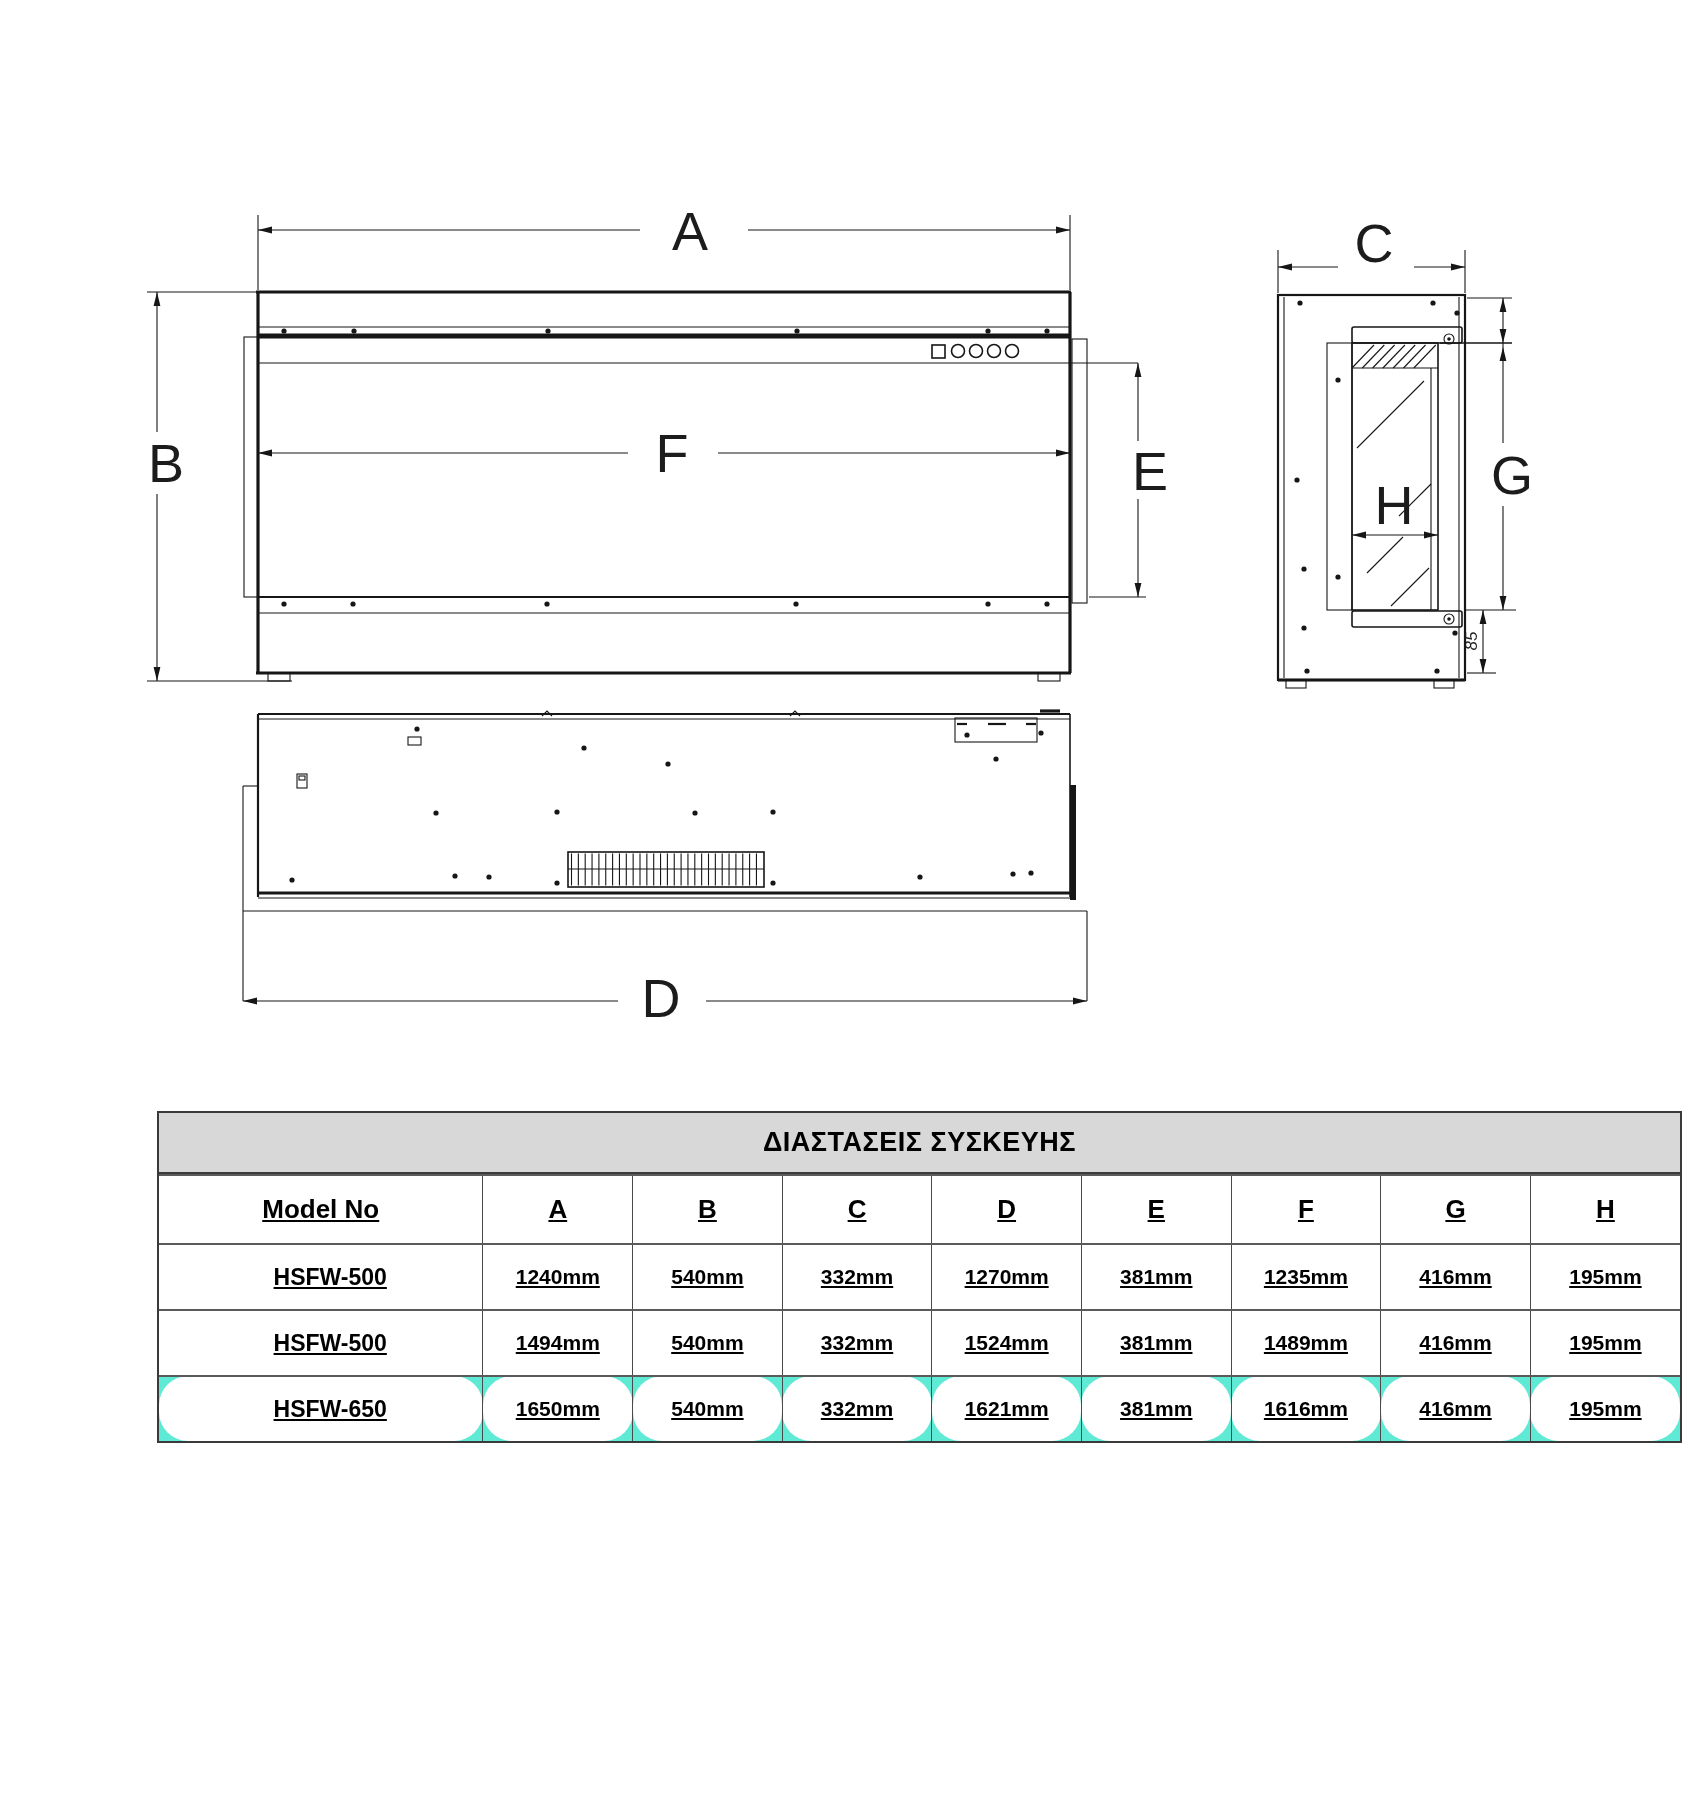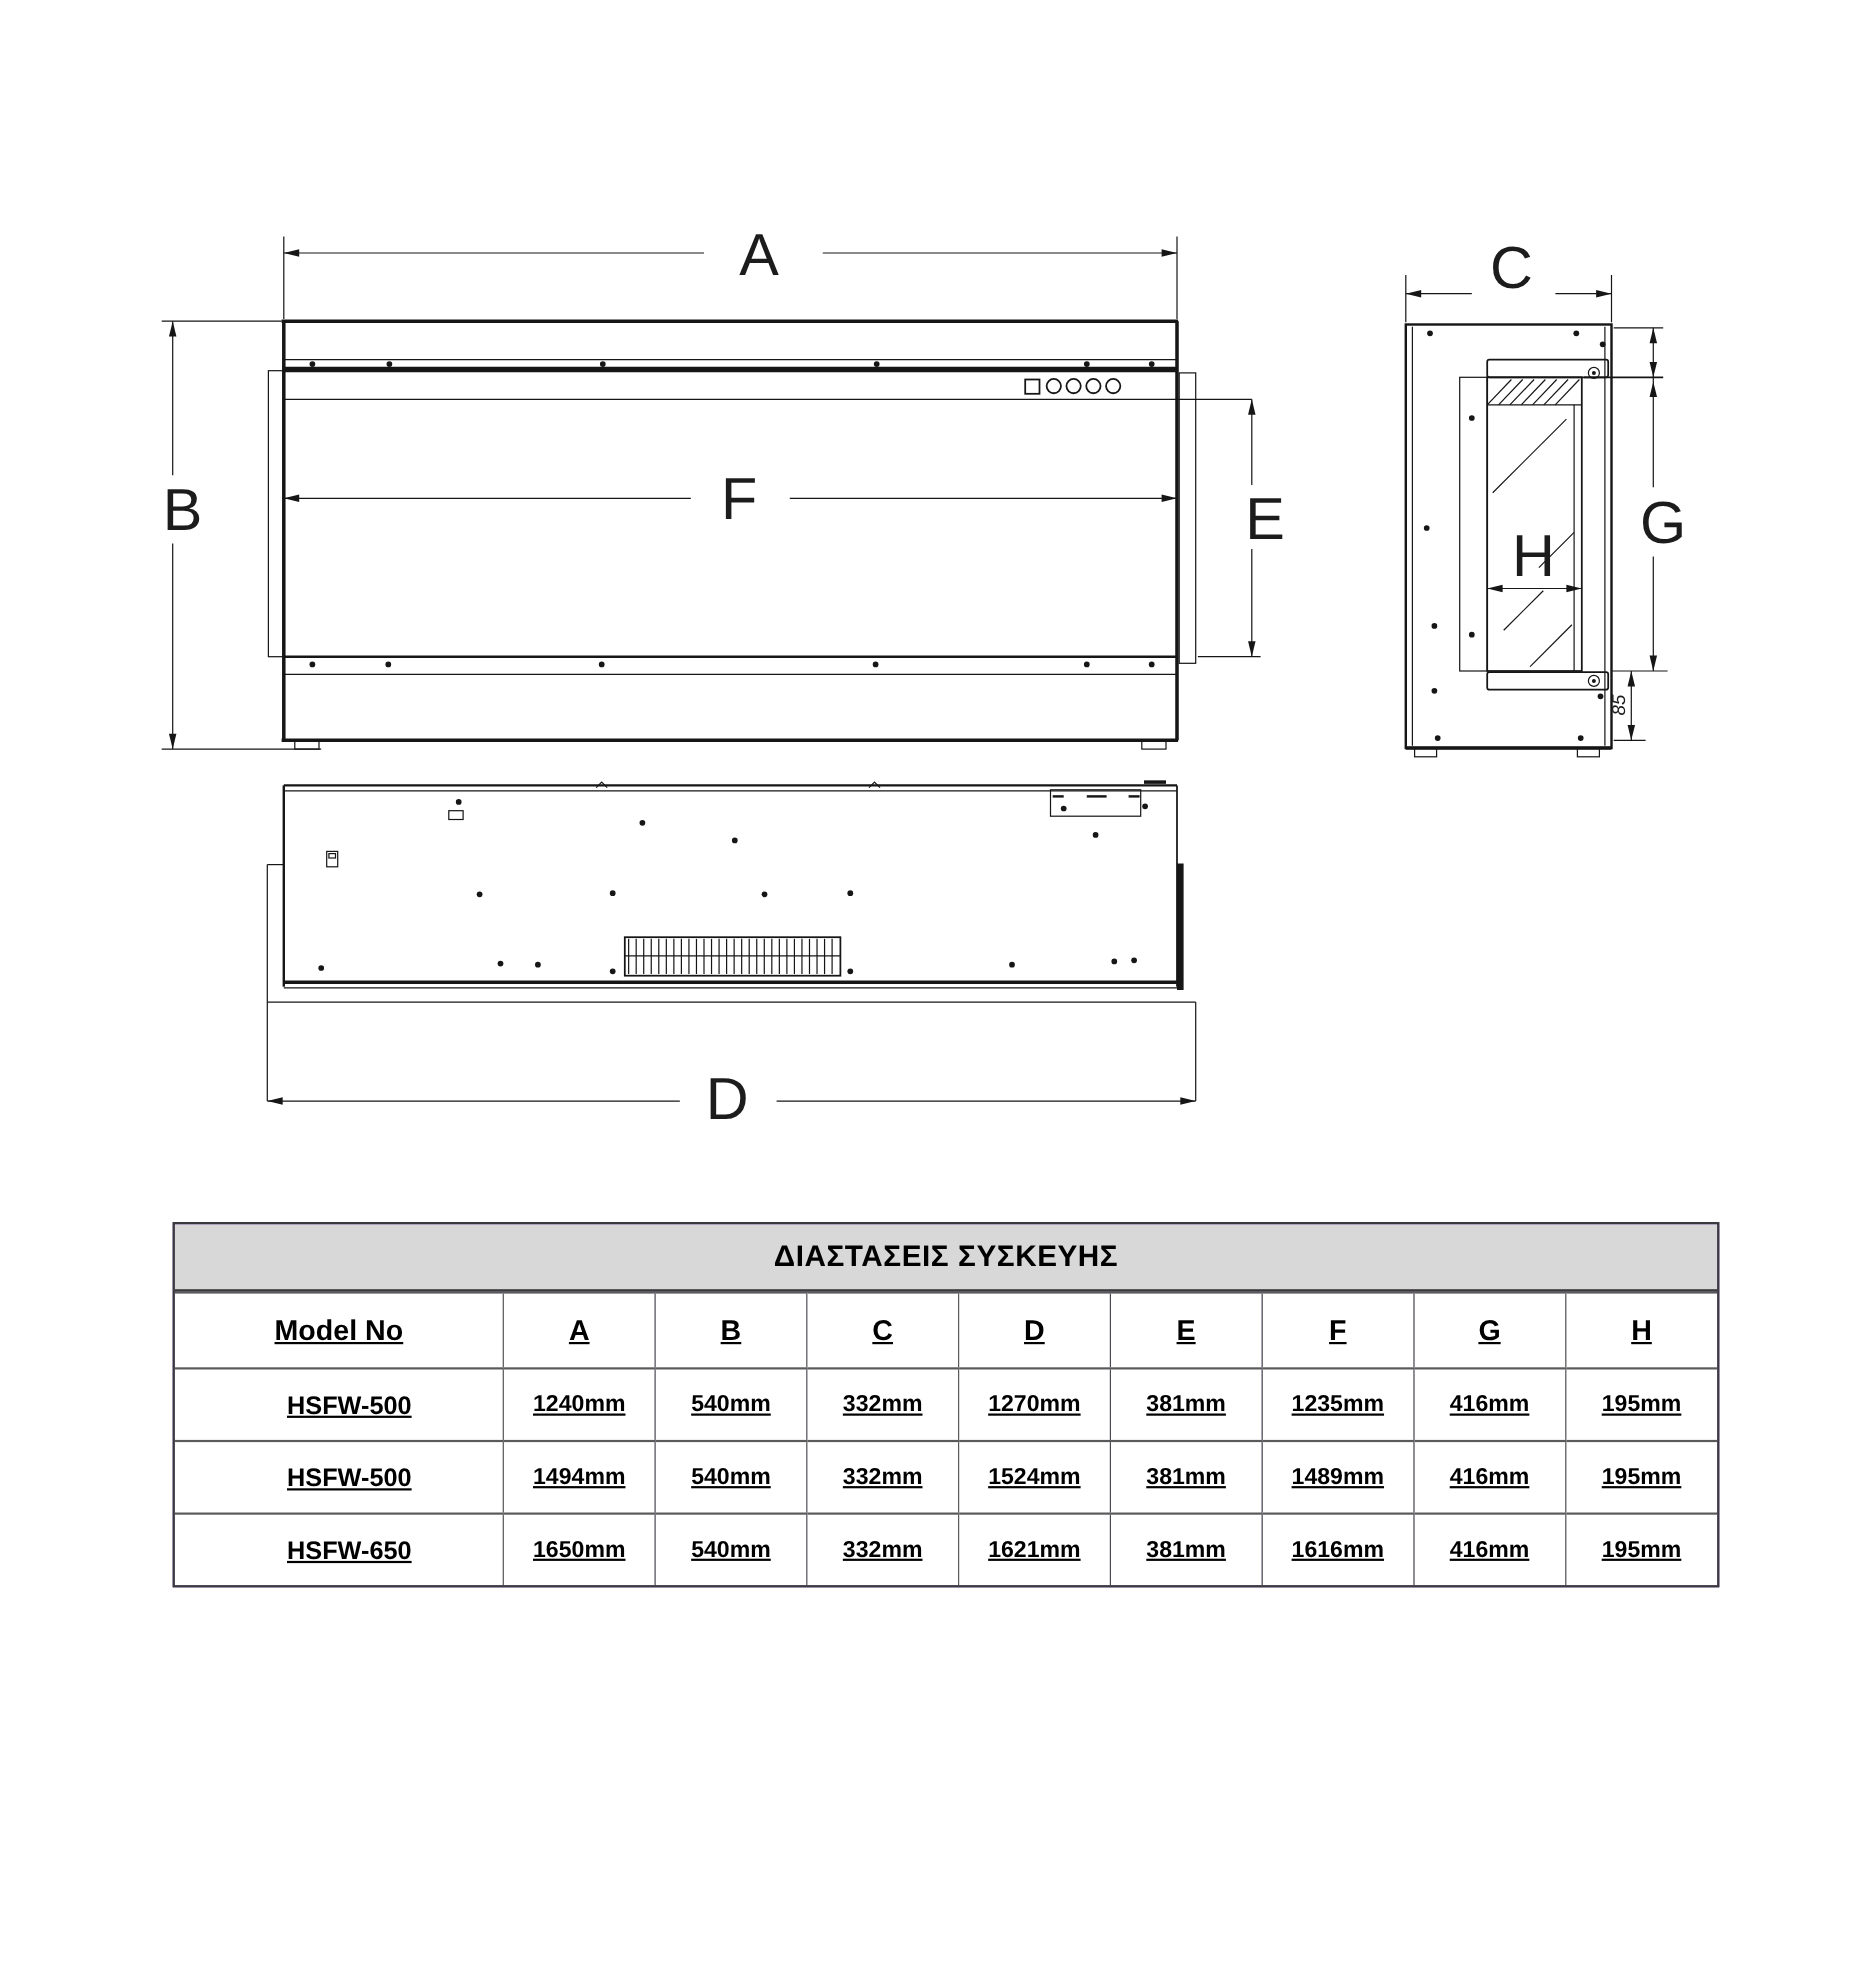--- a/index.html
+++ b/index.html
@@ -9,33 +9,33 @@
   .t1{stroke-width:1.1;}
   .t15{stroke-width:1.6;}
   .t2{stroke-width:2.2;}
   .t3{stroke-width:3.2;}
   .t5{stroke-width:5;}
   .dot{fill:#161616;stroke:none;}
   .dim-text{font-family:"Liberation Sans",sans-serif;font-size:54px;fill:#1c1c1c;}
   .dim-small{font-family:"Liberation Sans",sans-serif;font-size:17px;font-style:italic;fill:#1c1c1c;}
   .arrow{fill:#161616;stroke:none;}
 
-  .dim-table{position:absolute;left:157px;top:1111px;width:1406px;border:2px solid #3a3a3a;box-sizing:border-box;background:#4c1d95;}
+  .dim-table{position:absolute;left:157px;top:1111px;width:1525px;border:2px solid #3a3a3a;box-sizing:border-box;background:#5eead4;}
   .t-title{background:#d8d8d8;border-bottom:2px solid #3a3a3a;height:59px;line-height:59px;text-align:center;
            font-size:27px;font-weight:bold;color:#000;letter-spacing:.5px;}
   table{border-collapse:collapse;width:100%;table-layout:fixed;}
   col.c0{width:21.3%;}
   th,td{border:1px solid #4a4a4a;border-top:2px solid #5a5a5a;text-align:center;vertical-align:middle;
         color:#000;background:#fff;text-decoration:underline;}
   th{height:65px;font-size:26px;font-weight:bold;}
   td{height:62px;font-size:21px;font-weight:bold;}
   td.model{font-size:23px;padding-left:20px;}
   tr th:first-child,tr td:first-child{border-left:none;}
   tr th:last-child,tr td:last-child{border-right:none;}
-  tbody tr:last-child td{border-bottom:none;}
+  tbody tr:last-child td{border-bottom:none;border-radius:29px;}
 </style>
 </head>
 <body>
 
 <svg width="1701" height="1060" viewBox="0 0 1701 1060">
 
   <g>
 
     <line class="ln t3" x1="256" y1="292" x2="1071" y2="292"></line>
     <line class="ln t3" x1="258" y1="292" x2="258" y2="673"></line>

